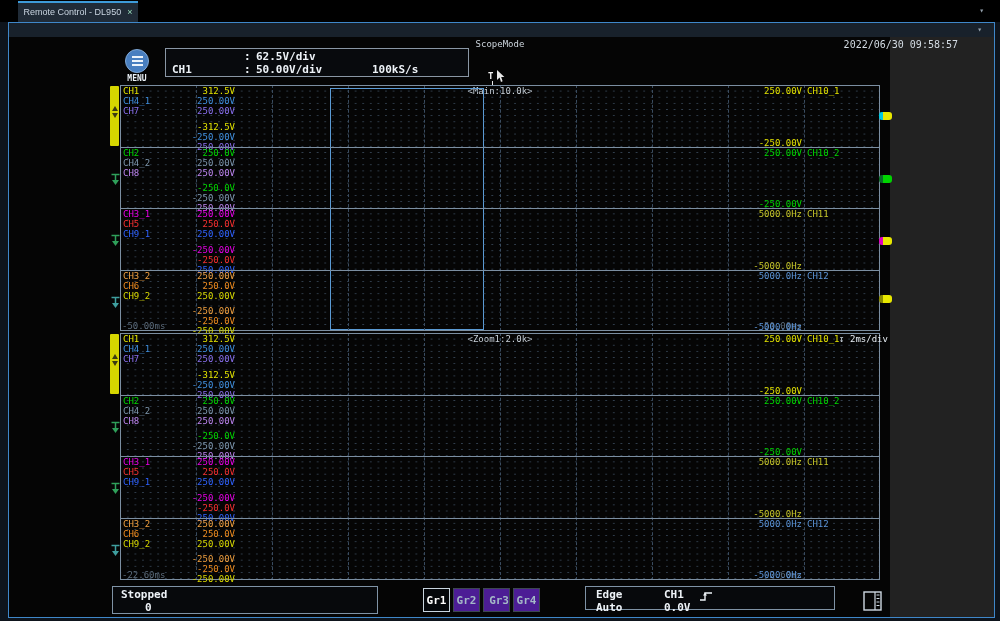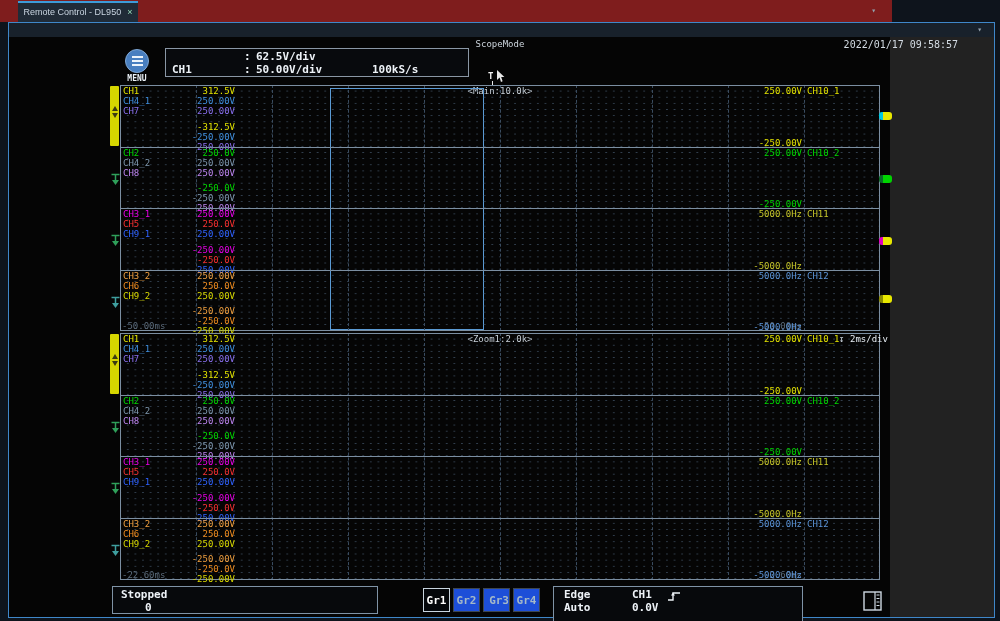--- a/index.html
+++ b/index.html
@@ -1,19 +1,19 @@
 <!DOCTYPE html>
 <html><head>
 <meta charset="utf-8">
 <style>
   html,body{margin:0;padding:0;background:#0e141c;}
   .app{position:relative;width:1000px;height:621px;overflow:hidden;
        font-family:"DejaVu Sans Mono",monospace;}
   
-  .titlebar{position:absolute;left:0;top:0;width:892px;height:22px;background:#7f1d1d;}
+  .titlebar{position:absolute;left:0;top:0;width:1000px;height:22px;background:#000000;}
   .btab{position:absolute;left:18px;top:1px;width:120px;height:21px;background:#202b37;
         border-top:2px solid #3d9bd9;color:#c9d5e1;font:9px/19px "Liberation Sans",sans-serif;
         text-align:center;box-sizing:border-box;}
   .btab .x{margin-left:6px;color:#9db;}
   .caret{position:absolute;color:#93a0ac;font-size:8px;line-height:12px;}
   
   .panel{position:absolute;left:8px;top:22px;width:987px;height:596px;border:1px solid #3f87c9;
          background:#04060a;box-sizing:border-box;}
   .tabbar{position:absolute;left:0;top:0;width:985px;height:14px;background:#18212b;}
   .doctab{position:absolute;left:0;top:0;width:242px;height:14px;border-bottom:2px solid #4aa0e0;
@@ -54,21 +54,21 @@
   .levelbar .tu{margin-top:20px;border-left:3px solid transparent;border-right:3px solid transparent;border-bottom:5px solid #3c3c12;}
   .levelbar .td{border-left:3px solid transparent;border-right:3px solid transparent;border-top:5px solid #3c3c12;}
   .gnd{position:absolute;left:0;width:11px;height:13px;cursor:ns-resize;}
   .rmark{position:absolute;left:769px;width:13px;height:8px;border-radius:3px;cursor:ns-resize;}
   
   .sbox{position:absolute;border:1px solid #7f93a6;background:#07090c;box-sizing:border-box;}
   .sbox span{position:absolute;color:#eef3f8;font:bold 11px/13px "DejaVu Sans Mono",monospace;white-space:pre;}
   .grbtn{position:absolute;top:551px;width:27px;height:24px;text-align:center;
          font:bold 11px/24px "DejaVu Sans Mono",monospace;box-sizing:border-box;cursor:pointer;}
   .grbtn.on{background:#04070b;border:1px solid #c9d5df;color:#ffffff;}
-  .grbtn.off{background:#1d4ed8;border:1px solid #3d4751;color:#a5b9c8;}
+  .grbtn.off{background:#4c1d95;border:1px solid #3d4751;color:#a5b9c8;}
   .winicon{position:absolute;left:853px;top:553px;width:22px;height:22px;cursor:pointer;}
 </style>
 </head>
 <body>
 
 <div class="app">
 
   <div class="titlebar">
     <div class="btab">
       <span>Remote Control - DL950</span><span class="x">×</span>
@@ -78,21 +78,21 @@
 
   <div class="panel">
     <div class="tabbar">
       <span class="caret" style="right:12px;top:1px;">▾</span>
     </div>
 
     <div class="content">
       <div class="gray"></div>
 
       <div class="mode lbl" style="position:absolute;">ScopeMode</div>
-      <div class="date">2022/01/17 09:58:57</div>
+      <div class="date">2022/06/30 09:58:57</div>
 
       <div class="menu">
         <div class="circ">
             <i></i>
             <i></i>
             <i></i>
           </div>
         <div class="mlab">MENU</div>
       </div>
 
@@ -289,21 +289,21 @@
       <div class="sbox" style="left:103px;top:549px;width:266px;height:28px;">
         <span style="left:8px;top:1px;">Stopped</span>
         <span style="left:32px;top:14px;">0</span>
       </div>
       <div id="gr-row">
           <div class="grbtn on" style="left: 414px;">Gr1</div>
           <div class="grbtn off" style="left: 444px;">Gr2</div>
           <div class="grbtn off" style="left: 474px; text-align: right;">Gr3</div>
           <div class="grbtn off" style="left: 504px;">Gr4</div>
         </div>
-      <div class="sbox" style="left:544px;top:549px;width:250px;height:36px;">
+      <div class="sbox" style="left:576px;top:549px;width:250px;height:24px;">
         <span style="left:10px;top:1px;">Edge</span>
         <span style="left:10px;top:14px;">Auto</span>
         <span style="left:78px;top:1px;">CH1</span>
         <span style="left:78px;top:14px;">0.0V</span>
         <svg style="position:absolute;left:112px;top:3px;" width="16" height="12">
           <path d="M2 10 H7 V3 H14" stroke="#eef3f8" fill="none" stroke-width="1.4"></path>
           <path d="M5 5.6 L7 2.4 L9 5.6 Z" fill="#eef3f8"></path>
         </svg>
       </div>
       <svg class="winicon" width="22" height="22">

